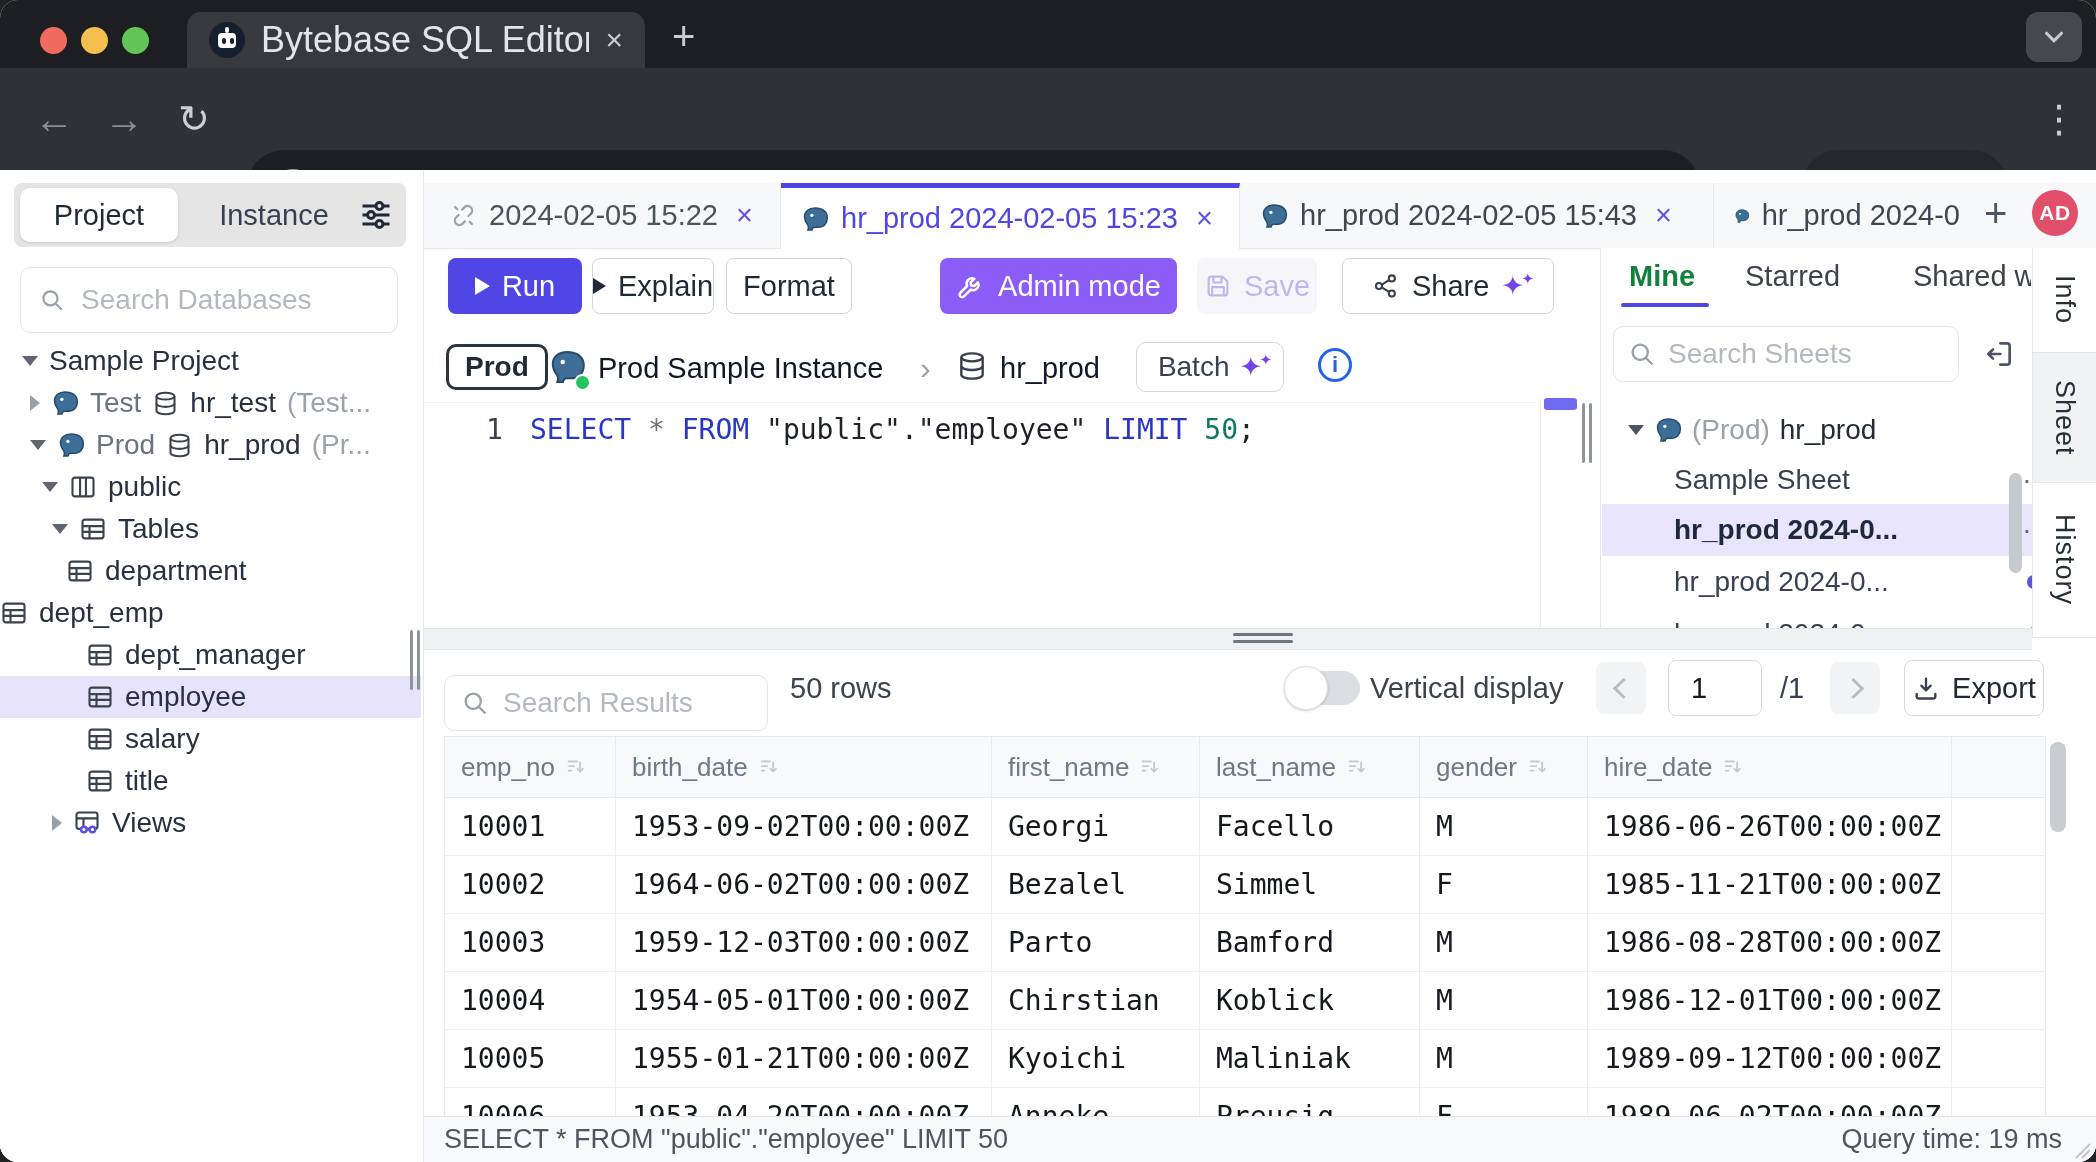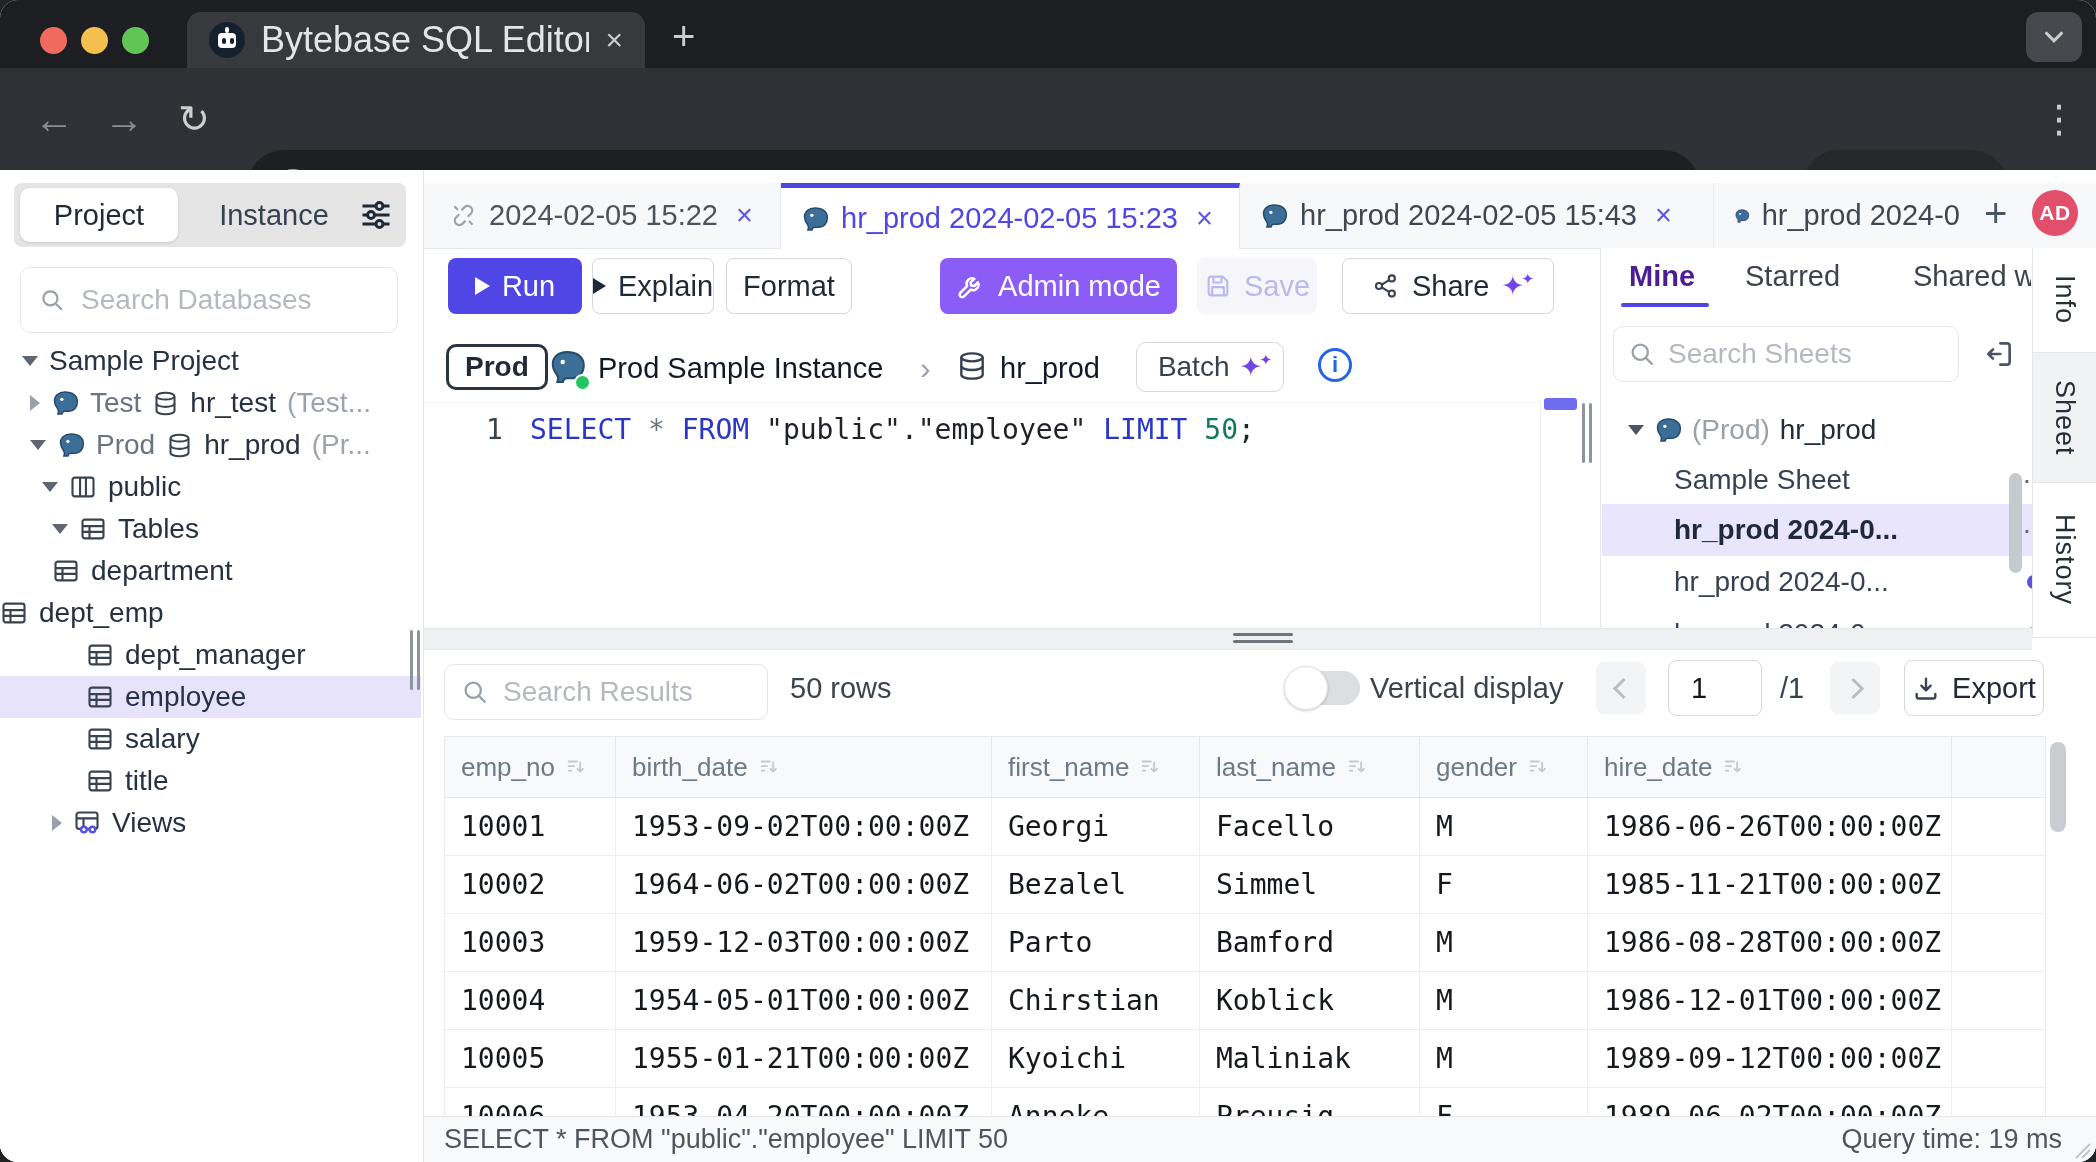--- a/index.html
+++ b/index.html
@@ -81,21 +81,21 @@
   .code{font-family:"DejaVu Sans Mono","Liberation Mono",monospace;font-size:28px;white-space:pre;}
   .tk-kw{color:#2936c8;} .tk-op{color:#6b7280;} .tk-str{color:#1f2328;} .tk-num{color:#0f7b58;} .tk-pl{color:#1f2328;}
 
   
   .divider{position:absolute;left:424px;top:458px;width:1608px;height:22px;background:#eef0f2;
            border-top:1px solid #e4e7ea;border-bottom:1px solid #e4e7ea;box-sizing:border-box;}
   .hline{position:absolute;width:60px;height:3px;background:#70757d;border-radius:2px;}
 
   
   .results{position:absolute;left:424px;top:480px;width:1672px;height:466px;background:#fff;overflow:hidden;}
-  .rs-search{position:absolute;left:20px;top:14px;width:324px;height:56px;border:1px solid #e3e5e9;border-radius:10px;
+  .rs-search{position:absolute;left:20px;top:25px;width:324px;height:56px;border:1px solid #e3e5e9;border-radius:10px;
              box-sizing:border-box;display:flex;align-items:center;gap:12px;padding:6px 16px;}
   .pgbtn{position:absolute;top:12px;width:50px;height:52px;background:#f3f4f6;border-radius:8px;display:flex;align-items:center;justify-content:center;}
   .chev{width:12px;height:12px;border-left:3px solid #b9bdc3;border-bottom:3px solid #b9bdc3;}
   .chev.l{transform:rotate(45deg);margin-left:4px;} .chev.r{transform:rotate(-135deg);margin-right:4px;}
   .rtable{position:absolute;left:20px;top:86px;width:1602px;border:1px solid #e7e9ec;box-sizing:border-box;}
   .hrow,.rrow{display:grid;grid-template-columns:171px 376px 208px 220px 168px 364px 93px;}
   .hcell{height:61px;background:#f8f9fb;border-right:1px solid #e7e9ec;border-bottom:1px solid #e7e9ec;
          display:flex;align-items:center;gap:10px;padding-left:16px;box-sizing:border-box;
          font-size:26px;color:#6e7988;white-space:nowrap;overflow:hidden;}
   .cell{height:58px;line-height:58px;border-right:1px solid #edeff2;border-bottom:1px solid #edeff2;
@@ -320,21 +320,21 @@
           </svg>
         <span>public</span>
       </div>
       <div class="trow" style="top:338px;padding-left:52px">
         <span class="car-d"></span>
         <svg class="ic" width="28" height="28">
             <use href="#i-table"></use>
           </svg>
         <span>Tables</span>
       </div>
-      <div class="trow" style="top:380px;padding-left:52px">
+      <div class="trow" style="top:380px;padding-left:66px">
         <svg class="ic" width="28" height="28">
             <use href="#i-table"></use>
           </svg>
         <span>department</span>
       </div>
       <div class="trow" style="top:422px;">
         <svg class="ic" width="28" height="28">
             <use href="#i-table"></use>
           </svg>
         <span>dept_emp</span>
@@ -464,21 +464,21 @@
     <div class="abs" style="left:424px;top:232px;width:1116px;height:226px;border-top:1px solid #f1f3f5">
       <span class="code abs" style="left:62px;top:10px;color:#3a4350">1</span>
       <div class="code abs" style="left:106px;top:10px"><span class="tk-kw">SELECT </span><span class="tk-op">* </span><span class="tk-kw">FROM </span><span class="tk-str">"public"."employee" </span><span class="tk-kw">LIMIT </span><span class="tk-num">50</span><span class="tk-pl">;</span></div>
     </div>
     <div class="abs" style="left:1540px;top:232px;width:1px;height:226px;background:#ebedf0"></div>
     <div class="abs" style="left:1544px;top:228px;width:33px;height:12px;background:#6f6bef;border-radius:3px"></div>
     <div class="vhandle" style="left:1582px;top:233px"></div>
     <div class="vhandle" style="left:1589px;top:233px"></div>
 
     <div class="rpanel">
-      <span class="rp-tab" style="left:28px;color:#4c1d95;font-weight:600">Mine</span>
+      <span class="rp-tab" style="left:28px;color:#15803d;font-weight:600">Mine</span>
       <div class="abs" style="left:20px;top:55px;width:88px;height:4px;background:#4f46e5;border-radius:2px"></div>
       <span class="rp-tab" style="left:144px">Starred</span>
       <span class="rp-tab" style="left:312px;width:118px;overflow:hidden">Shared w</span>
       <div class="rp-search">
         <svg width="28" height="28" style="color:#9aa1a9;flex:0 0 auto">
             <use href="#i-search"></use>
           </svg>
         <input placeholder="Search Sheets" style="">
       </div>
       <svg class="abs" style="left:382px;top:90px;color:#4b5563" width="32" height="32">

